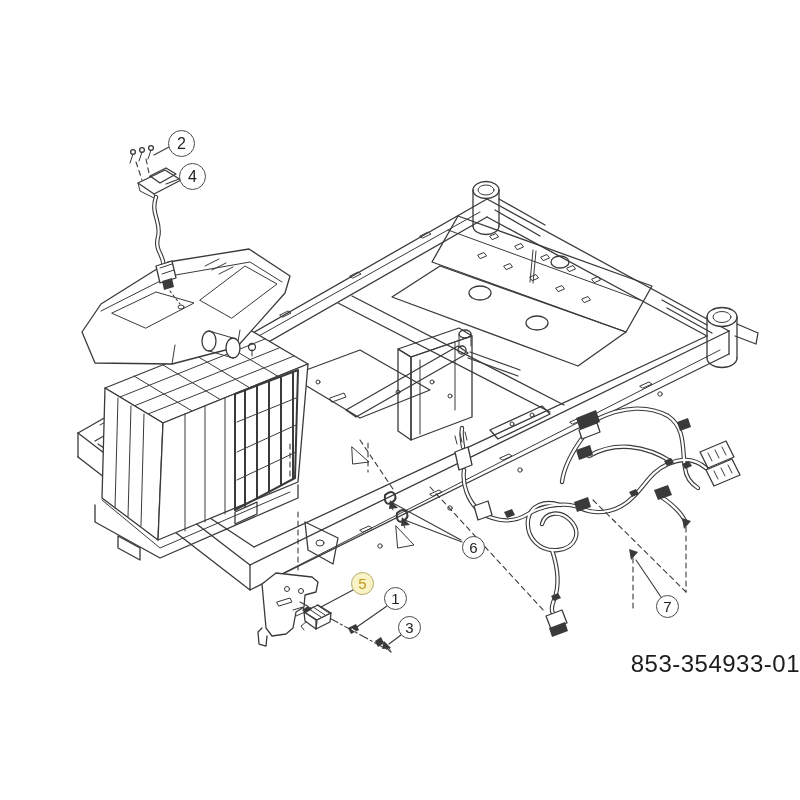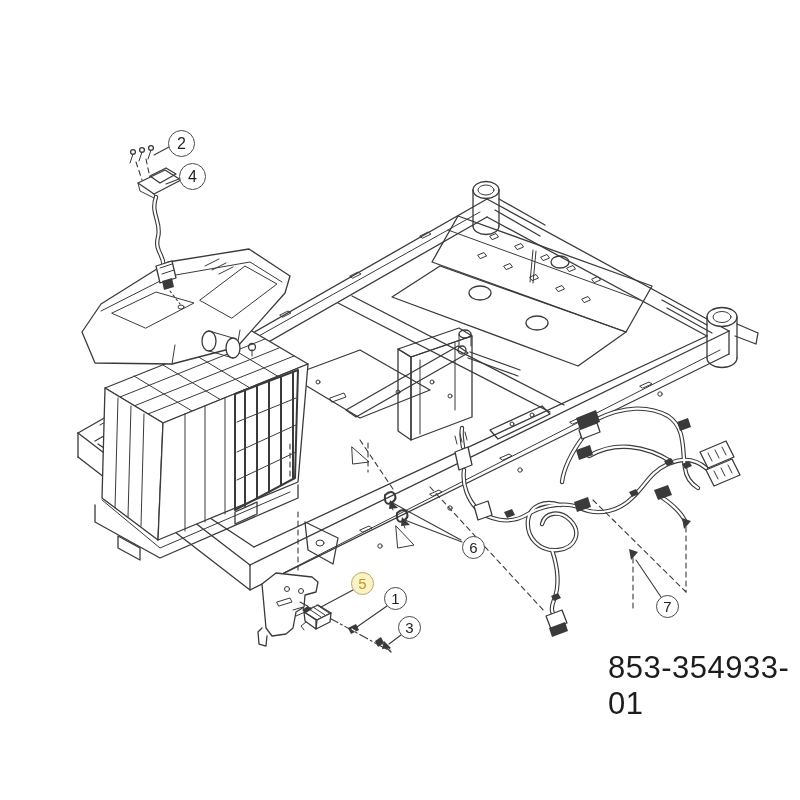--- a/index.html
+++ b/index.html
@@ -18,22 +18,22 @@
   .dot{stroke-dasharray:2 3;stroke-width:1.1;}
   .ldr{stroke-width:1.1;}
   .callout{position:absolute;border-radius:50%;background:var(--callout-fill,#fff);
            border:1.6px solid var(--callout-stroke,#4a4a4a);color:var(--callout-text,#1f1f1f);
            display:flex;align-items:center;justify-content:center;box-sizing:border-box;
            font-size:15px;line-height:1;cursor:default;}
   .c23{width:23px;height:23px;}
   .c27{width:27px;height:27px;font-size:16px;}
   .callout.highlighted{background:var(--highlight-fill,#faf3c5);
            border-color:var(--highlight-stroke,#b7ab6e);color:var(--highlight-text,#c39a1f);}
-  #part-number{position:absolute;left:608px;top:650px;width:192px;text-align:left;
-           font-size:31px;color:#1c1c1c;letter-spacing:.5px;}
+  #part-number{position:absolute;left:608px;top:650px;width:192px;text-align:right;
+           font-size:24px;color:#1c1c1c;letter-spacing:.5px;}
 </style>
 </head>
 <body>
 
 <div id="stage">
 
 <svg width="800" height="800" viewBox="0 0 800 800">
 
   <g>
     <path class="ln" d="M78,433 L487,199"></path>

